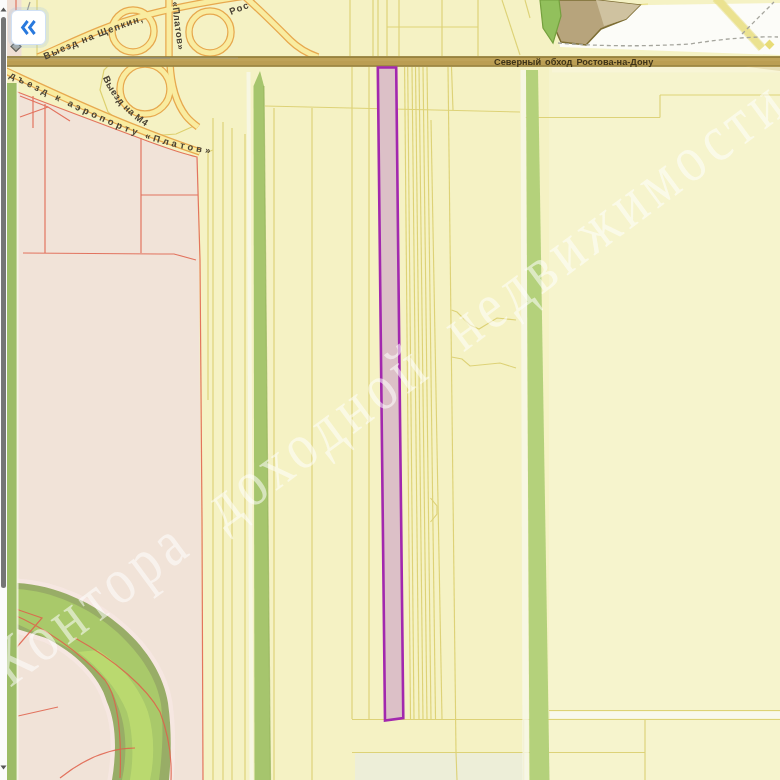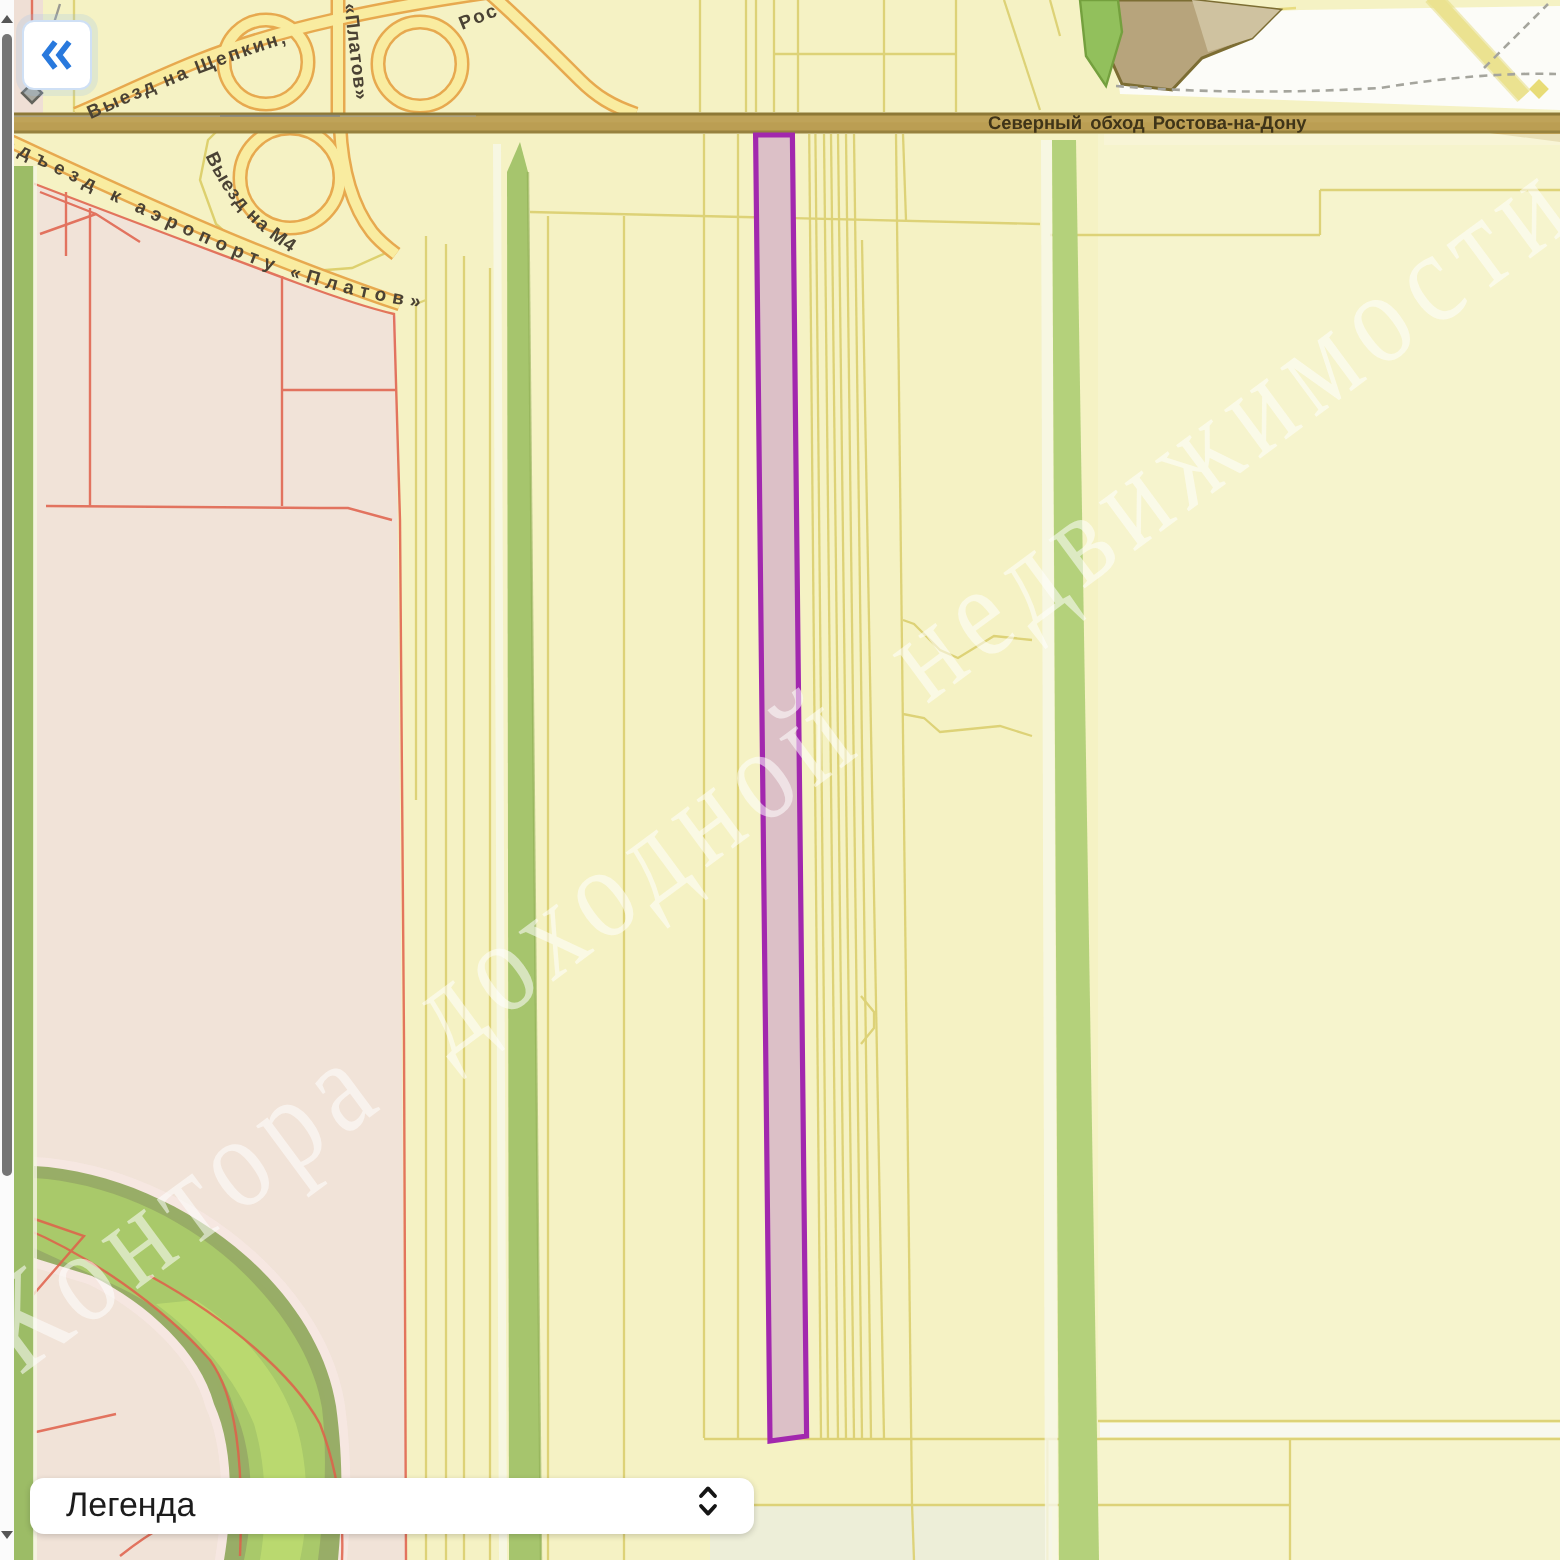--- a/index.html
+++ b/index.html
@@ -227,21 +227,13 @@
         <path d="M0.5,1.5 L3.5,5.5 L6.5,1.5 Z" fill="#555"></path>
       </svg>
 </div>
 
 <div id="collapse">
   <svg width="16" height="17" viewBox="0 0 16 17" style="margin-right:2px">
     <path d="M7.6,2 L2.6,8.5 L7.6,15 M14.6,2 L9.6,8.5 L14.6,15" stroke="#2979dd" stroke-width="2.9" fill="none"></path>
   </svg>
 </div>
 
-<div id="legend">
-  <span class="t">Легенда</span>
-  <span class="i">
-    <svg width="12" height="19" viewBox="0 0 12 19">
-      <path d="M2.5,7 L6,3.2 L9.5,7 M2.5,12 L6,15.8 L9.5,12" stroke="#151515" stroke-width="1.9" fill="none" stroke-linecap="round" stroke-linejoin="round"></path>
-    </svg>
-  </span>
 </div>
-</div>
 
 </body></html>

